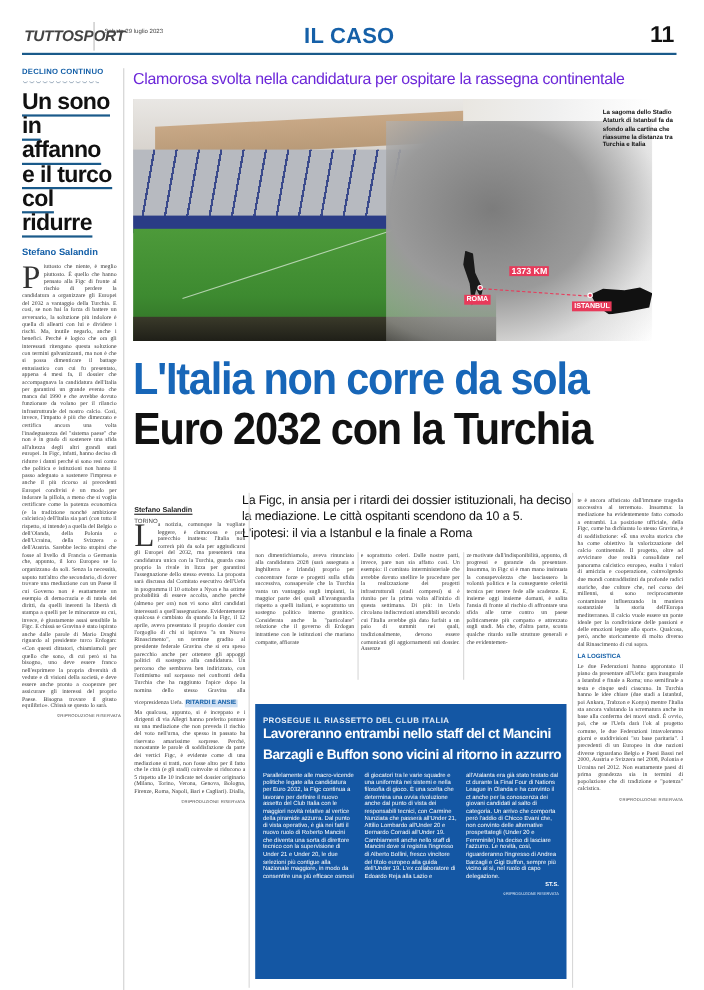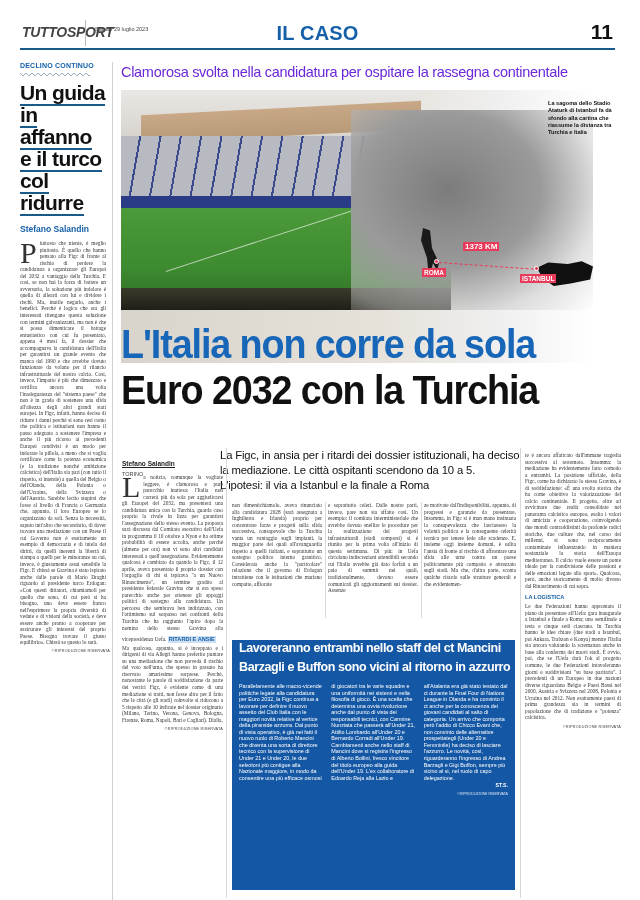--- a/index.html
+++ b/index.html
@@ -22,21 +22,21 @@
   .left-title { font-family: "Liberation Sans", sans-serif; font-weight: bold; font-size: 21px; line-height: 22px; color: #111; letter-spacing: -0.6px; }
   .left-title span { border-bottom: 2px solid #1a5a8a; }
   .left-author { font-family: "Liberation Sans", sans-serif; font-weight: bold; font-size: 8.5px; color: #1560a8; margin: 10px 0 6px; }
   .body-text { font-size: 5.3px; line-height: 6.55px; color: #333; text-align: justify; hyphens: auto; }
   .dropcap { float: left; font-size: 30px; line-height: 24px; margin: 1px 3px 0 0; color: #333; }
   .left-col .body-text { width: 86px; }
   .vrule { position: absolute; left: 112px; top: 62px; width: 1px; height: 838px; background: #d0d0d0; }
 
   
   .top-kicker { position: absolute; left: 121px; top: 64px; font-family: "Liberation Sans", sans-serif; font-size: 14.5px; color: #6d28d9; letter-spacing: -0.3px; }
-  .photo { position: absolute; left: 121px; top: 90px; width: 472px; height: 273px; overflow: hidden; background: linear-gradient(90deg, #d8d4cc 0%, #e6e2da 55%, #efefef 80%, #ffffff 100%); }
+  .photo { position: absolute; left: 121px; top: 90px; width: 472px; height: 220px; overflow: hidden; background: linear-gradient(90deg, #d8d4cc 0%, #e6e2da 55%, #efefef 80%, #ffffff 100%); }
   .sky { position: absolute; left: 0; top: 0; width: 300px; height: 55px; background: linear-gradient(180deg, #e9e7e4, #d5d0ca); }
   .roof { position: absolute; left: 20px; top: 18px; width: 280px; height: 28px; background: linear-gradient(180deg, #c8a886, #b89a78); transform: skewY(-3deg); }
   .stands { position: absolute; left: 0; top: 46px; width: 300px; height: 70px; background: repeating-linear-gradient(100deg, #b7bac0 0 18px, #3a4a8c 18px 20px); }
   .blue-ring { position: absolute; left: 0; top: 106px; width: 290px; height: 16px; background: #2a3c86; }
   .pitch { position: absolute; left: 0; top: 118px; width: 330px; height: 102px; background: linear-gradient(180deg, #4d9a3a, #3d8a30 60%, #2e6a25); }
   .pitch-line { position: absolute; left: 40px; top: 150px; width: 200px; height: 1px; background: rgba(255,255,255,0.6); transform: rotate(-18deg); }
   .crowd { position: absolute; left: 0; top: 198px; width: 330px; height: 22px; background: linear-gradient(180deg, #3a3a2a, #1f1f18); }
   .map { position: absolute; left: 230px; top: 20px; width: 242px; height: 200px;
     background: radial-gradient(ellipse at 40% 40%, #7c7c7c, #9a9a9a 45%, rgba(200,200,200,0.5) 75%, rgba(255,255,255,0) 100%); }
   .italy { position: absolute; left: 300px; top: 138px; width: 20px; height: 50px; background: #1a1a1a; clip-path: polygon(10% 0,45% 5%,55% 40%,90% 70%,80% 85%,60% 70%,40% 100%,30% 60%,0 25%); }
@@ -81,21 +81,21 @@
   <span class="logo-sep"></span>
   <span class="date">Sabato 29 luglio 2023</span>
   <div class="section">IL CASO</div>
   <span class="pagenum">11</span>
 </div>
 
 <div class="left-col">
   <div class="kicker-left">DECLINO CONTINUO</div>
   <div class="wave"></div>
   <div class="left-title">
-    <span>Un guida</span><br>
+    <span>Un sono</span><br>
     <span>in affanno</span><br>
     <span>e il turco</span><br>
     <span>col ridurre</span>
   </div>
   <div class="left-author">Stefano Salandin</div>
   <div class="body-text">
     <span class="dropcap">P</span><span>iuttosto che niente, è meglio piuttosto. È quello che hanno pensato alla Figc di fronte al rischio di perdere la candidatura a organizzare gli Europei del 2032 a vantaggio della Turchia. E così, se non hai la forza di battere un avversario, la soluzione più indolore è quella di allearti con lui e dividere i rischi. Ma, inutile negarlo, anche i benefici. Perché è logico che ora gli interessati ritengano questa soluzione con termini galvanizzanti, ma non è che si possa dimenticare il battage entusiastico con cui fu presentato, appena 4 mesi fa, il dossier che accompagnava la candidatura dell'Italia per garantirsi un grande evento che manca dal 1990 e che avrebbe dovuto funzionare da volano per il rilancio infrastrutturale del nostro calcio. Così, invece, l'impatto è più che dimezzato e certifica ancora una volta l'inadeguatezza del "sistema paese" che non è in grado di sostenere una sfida all'altezza degli altri grandi stati europei. In Figc, infatti, hanno deciso di ridurre i danni perché si sono resi conto che politica e istituzioni non hanno il passo adeguato a sostenere l'impresa e anche il più ricorso ai precedenti Europei condivisi è un modo per indorare la pillola, a meno che si voglia certificare come la potenza economica (e la tradizione nonché ambizione calcistica) dell'Italia sia pari (con tutto il rispetto, si intende) a quella del Belgio o dell'Olanda, della Polonia o dell'Ucraina, della Svizzera o dell'Austria. Sarebbe lecito stupirsi che fosse al livello di Francia o Germania che, appunto, il loro Europeo se lo organizzano da soli. Senza la necessità, saputo tutt'altro che secondario, di dover trovare una mediazione con un Paese il cui Governo non è esattamente un esempio di democrazia e di tutela dei diritti, da quelli inerenti la libertà di stampa a quelli per le minoranze su cui, invece, è giustamente assai sensibile la Figc. E chissà se Gravina è stato ispirato anche dalle parole di Mario Draghi riguardo al presidente turco Erdogan: «Con questi dittatori, chiamiamoli per quello che sono, di cui però si ha bisogno, uno deve essere franco nell'esprimere la propria diversità di vedute e di visioni della società, e deve essere anche pronto a cooperare per assicurare gli interessi del proprio Paese. Bisogna trovare il giusto equilibrio». Chissà se questo lo sarà.</span>
   </div>
   <div class="rights">©RIPRODUZIONE RISERVATA</div>
 </div>
@@ -148,20 +148,21 @@
 <div class="col-rule" style="left:520px;top:448px;height:450px;"></div>
 
 <div class="col body-text" style="left:525px;top:452px;width:96px;">
   <div>te è ancora affaticato dall'immane tragedia successiva al terremoto. Insomma: la mediazione ha evidentemente fatto comodo a entrambi. La posizione ufficiale, della Figc, come ha dichiarato lo stesso Gravina, è di soddisfazione: «È una svolta storica che ha come obiettivo la valorizzazione del calcio continentale. Il progetto, oltre ad avvicinare due realtà consolidate nel panorama calcistico europeo, esalta i valori di amicizia e cooperazione, coinvolgendo due mondi contraddistinti da profonde radici storiche, due culture che, nel corso dei millenni, si sono reciprocamente contaminate influenzando in maniera sostanziale la storia dell'Europa mediterranea. Il calcio vuole essere un ponte ideale per la condivisione delle passioni e delle emozioni legate allo sport». Qualcosa, però, anche storicamente di molto diverso dal Rinascimento di cui sopra.</div>
   <div class="subhead">LA LOGISTICA</div>
   <div>Le due Federazioni hanno approntato il piano da presentare all'Uefa: gara inaugurale a Istanbul e finale a Roma; uno semifinale a testa e cinque sedi ciascuno. In Turchia hanno le idee chiare (due stadi a Istanbul, poi Ankara, Trabzon e Konya) mentre l'Italia sta ancora valutando la scrematura anche in base alla conferma dei nuovi stadi. È ovvio, poi, che se l'Uefa darà l'ok al progetto comune, le due Federazioni intavoleranno giorni e suddivisioni "su base paritaria". I precedenti di un Europeo in due nazioni diverse riguardano Belgio e Paesi Bassi nel 2000, Austria e Svizzera nel 2008, Polonia e Ucraina nel 2012. Non esattamente paesi di prima grandezza sia in termini di popolazione che di tradizione e "potenza" calcistica.</div>
   <div class="rights">©RIPRODUZIONE RISERVATA</div>
 </div>
 
 <div class="bluebox">
+  <div class="box-kicker">PROSEGUE IL RIASSETTO DEL CLUB ITALIA</div>
   <div class="box-title" style="margin-top:1px;">Lavoreranno entrambi nello staff del ct Mancini</div>
   <div class="box-title">Barzagli e Buffon sono vicini al ritorno in azzurro</div>
   <div class="box-cols">
     <div class="box-col">Parallelamente alle macro-vicende politiche legate alla candidatura per Euro 2032, la Figc continua a lavorare per definire il nuovo assetto del Club Italia con le maggiori novità relative al vertice della piramide azzurra. Dal punto di vista operativo, è già nei fatti il nuovo ruolo di Roberto Mancini che diventa una sorta di direttore tecnico con la supervisione di Under 21 e Under 20, le due selezioni più contigue alla Nazionale maggiore, in modo da consentire una più efficace osmosi</div>
     <div class="box-col">di giocatori tra le varie squadre e una uniformità nei sistemi e nella filosofia di gioco. È una scelta che determina una ovvia rivoluzione anche dal punto di vista dei responsabili tecnici, con Carmine Nunziata che passerà all'Under 21, Attilio Lombardo all'Under 20 e Bernardo Corradi all'Under 19. Cambiamenti anche nello staff di Mancini dove si registra l'ingresso di Alberto Bollini, fresco vincitore del titolo europeo alla guida dell'Under 19. L'ex collaboratore di Edoardo Reja alla Lazio e</div>
     <div class="box-col">
       <div>all'Atalanta era già stato testato dal ct durante la Final Four di Nations League in Olanda e ha convinto il ct anche per la conoscenza dei giovani candidati al salto di categoria. Un arrivo che comporta però l'addio di Chicco Evani che, non convinto delle alternative prospettategli (Under 20 e Femminile) ha deciso di lasciare l'azzurro. Le novità, così, riguarderanno l'ingresso di Andrea Barzagli e Gigi Buffon, sempre più vicino al sì, nel ruolo di capo delegazione.</div>
       <div class="box-sign">ST.S.</div>
       <div class="box-rights">©RIPRODUZIONE RISERVATA</div>
     </div>

